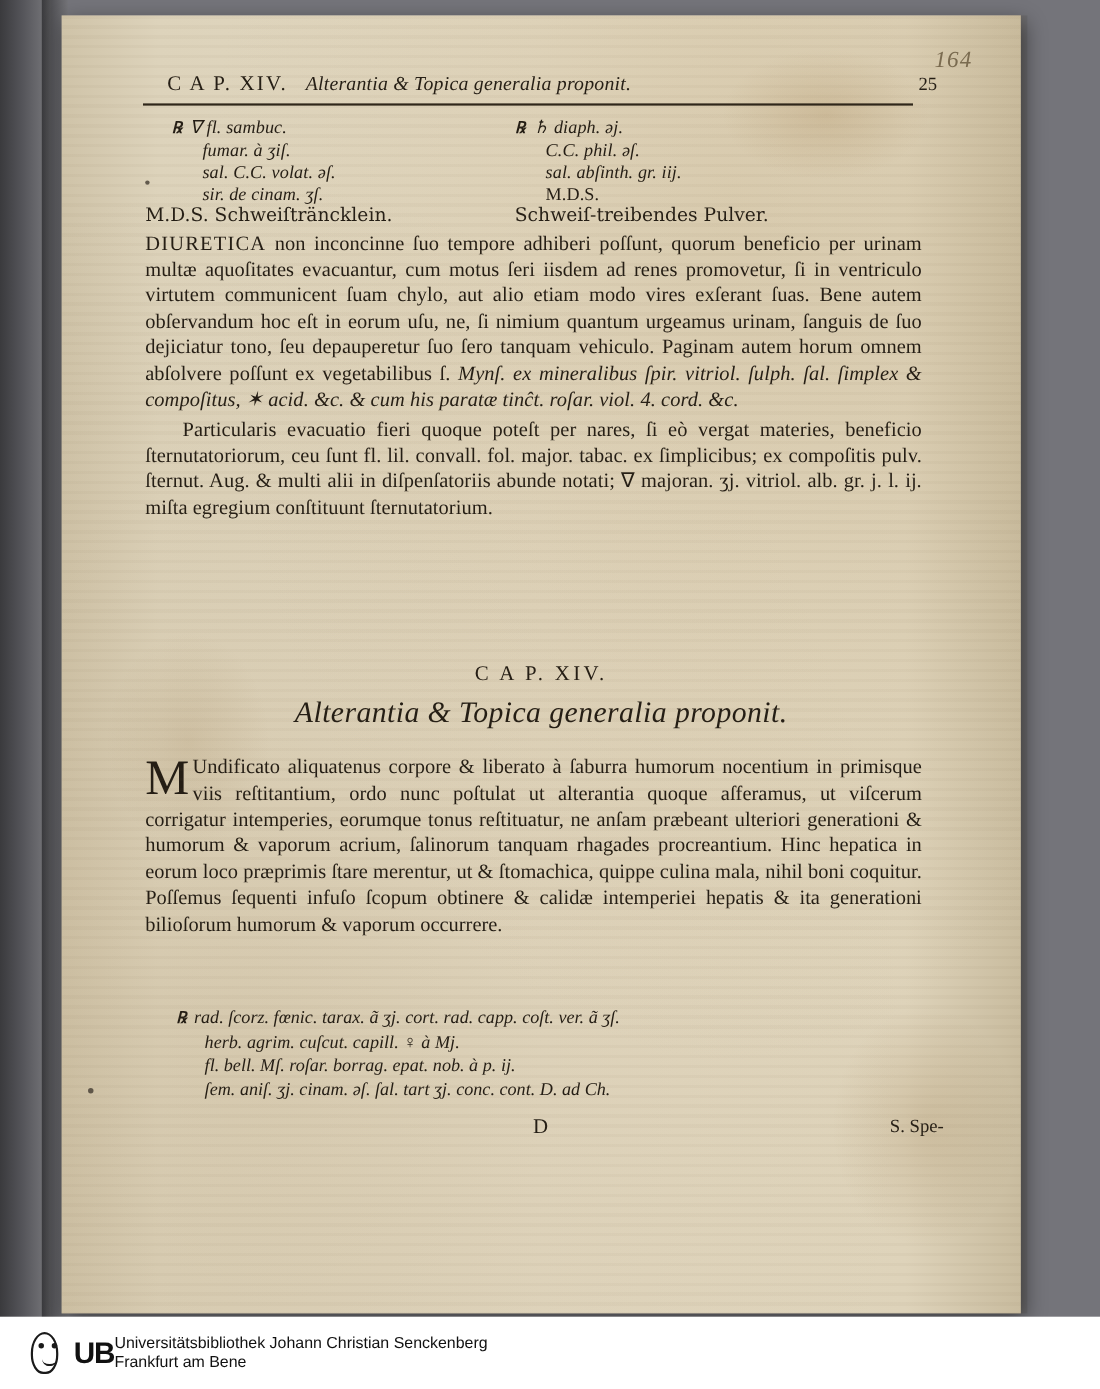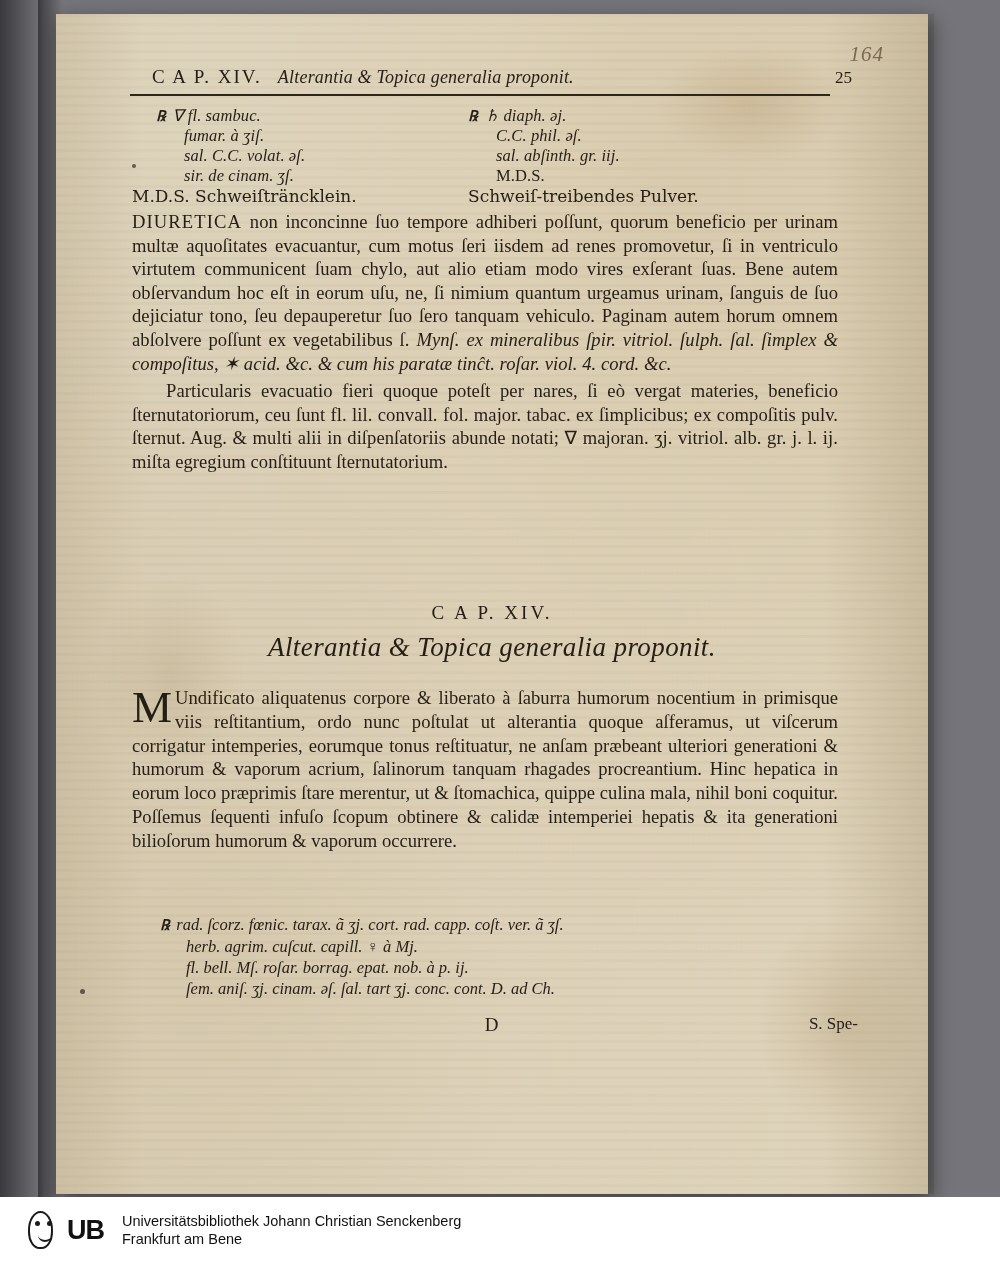--- a/index.html
+++ b/index.html
@@ -267,21 +267,20 @@
   }
   .ub-logo .ub {
     font-family: "Liberation Sans", sans-serif;
     font-weight: bold;
     font-size: 27px;
     color: #111;
     margin-left: 14px;
     letter-spacing: -1px;
   }
   .footer-text {
-    margin-left: 18px;
     font-family: "Liberation Sans", sans-serif;
     font-size: 14.5px;
     color: #111;
     line-height: 18px;
   }
   .dot {
     position: absolute;
     width: 5px; height: 5px;
     border-radius: 50%;
     background: #3a3129;

